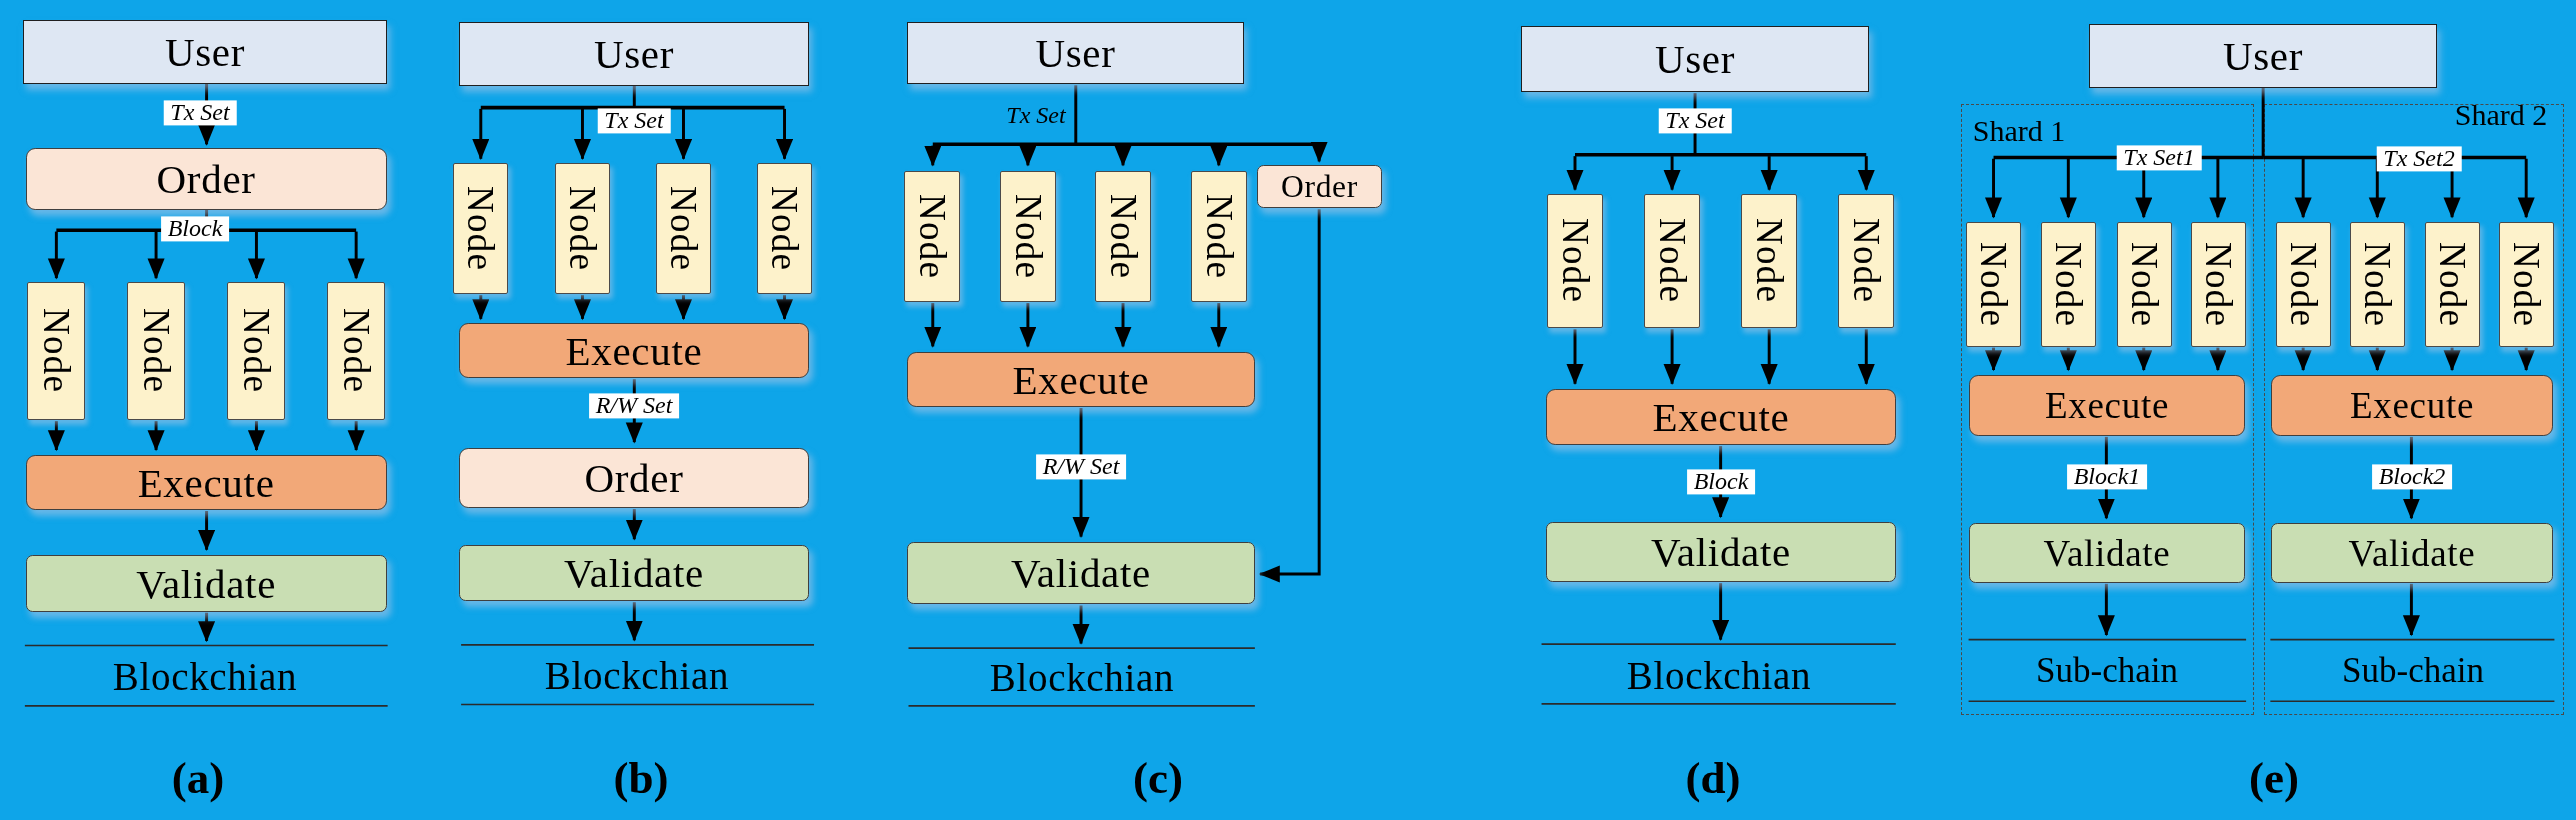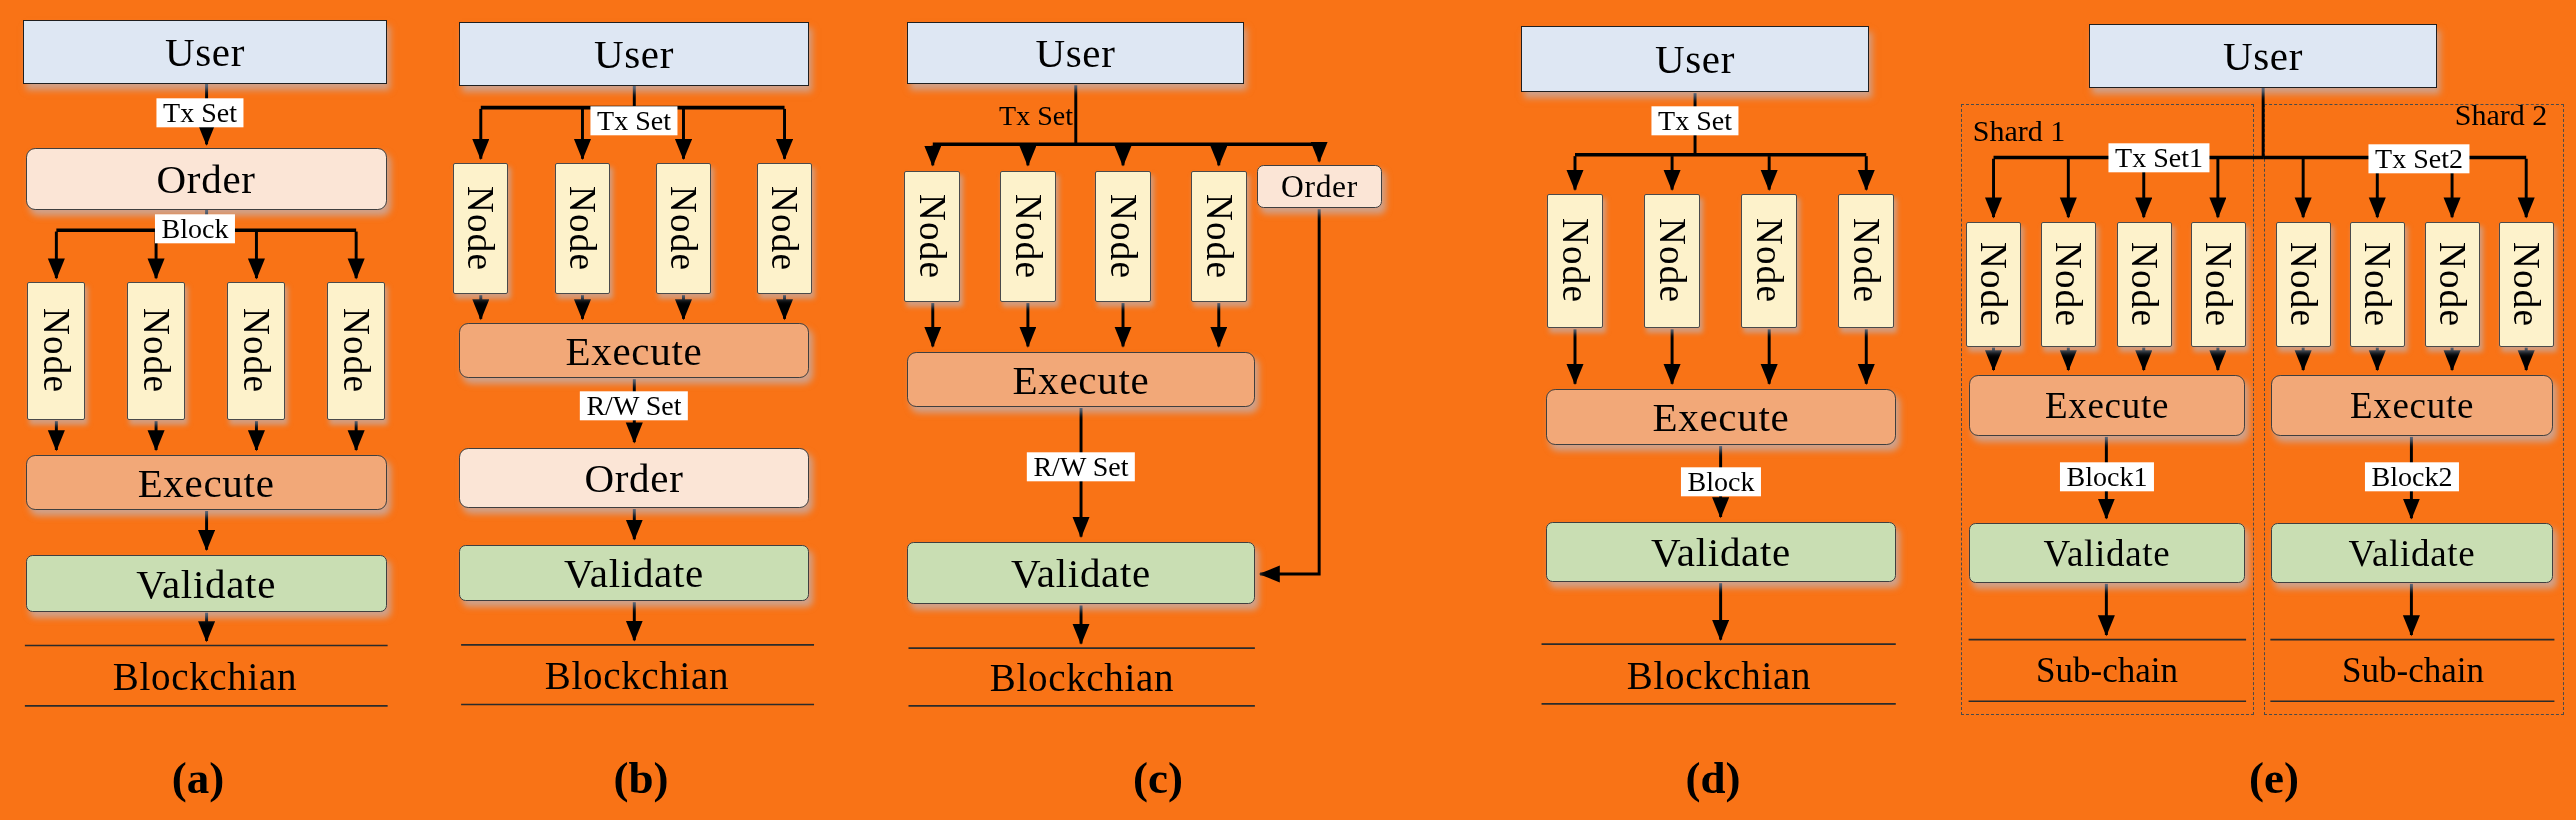--- a/index.html
+++ b/index.html
@@ -5,35 +5,35 @@
   :root{
     --user_fill:#dee7f3; --user_border:#1f1f1f;
     --order_fill:#fbe5d6; --node_fill:#fdf2cb;
     --execute_fill:#f2a878; --validate_fill:#c9deb3;
     --box_border:#3f3f3f; --line_color:#000000; --rule_color:#2b2b2b;
     --shard_border:#4a4a4a;
   }
   *{margin:0;padding:0;box-sizing:border-box;}
   html,body{background:#ffffff;}
   body{font-family:"Liberation Serif","DejaVu Serif",serif;color:#000;}
-  .stage{position:relative;width:2576px;height:820px;background:#f97316;overflow:hidden;}
+  .stage{position:relative;width:2576px;height:820px;background:#0ea5e9;overflow:hidden;}
   .stage svg.wires{position:absolute;left:0;top:0;z-index:1;}
   .shard-rect{position:absolute;border:1.3px dashed var(--shard_border);background:transparent;z-index:0;}
   .box{position:absolute;display:flex;align-items:center;justify-content:center;
        border:1.3px solid var(--box_border);z-index:2;font-size:41px;letter-spacing:0.7px;
        box-shadow:3.3px 5.9px 6.6px rgba(174,199,232,.55);}
   .user{background:var(--user_fill);border:1.3px solid var(--user_border);border-radius:0;}
   .order{background:var(--order_fill);border-radius:9.2px;}
   .execute{background:var(--execute_fill);border-radius:9.2px;}
   .validate{background:var(--validate_fill);border-radius:6.6px;}
   .node{background:var(--node_fill);border:1.3px solid #4a4a4a;border-radius:2px;z-index:2;
         position:absolute;display:flex;align-items:center;justify-content:center;
         box-shadow:2.6px 4.6px 5.3px rgba(174,199,232,.5);}
   .node span{writing-mode:vertical-rl;text-orientation:sideways;font-size:37px;letter-spacing:1.3px;}
-  .lbl{position:absolute;transform:translate(-50%,-50%);font-size:28px;white-space:nowrap;z-index:3;line-height:1.05;}
+  .lbl{position:absolute;transform:translate(-50%,-50%);font-size:24px;white-space:nowrap;z-index:3;line-height:1.05;font-style:italic;}
   .lbl.bg{background:#fff;padding:0 6.6px;}
   .chain-text{position:absolute;transform:translate(-50%,-50%);font-size:39px;letter-spacing:0.7px;white-space:nowrap;z-index:2;}
   .sub-text{position:absolute;transform:translate(-50%,-50%);font-size:35px;white-space:nowrap;z-index:2;}
   .shard-name{position:absolute;transform:translate(-50%,-50%);font-size:30px;white-space:nowrap;z-index:2;}
   .caption{position:absolute;transform:translate(-50%,-50%);font-size:45px;font-weight:bold;z-index:2;}
   .order-sm{font-size:31.5px;}
 </style>
 </head>
 <body>
 

